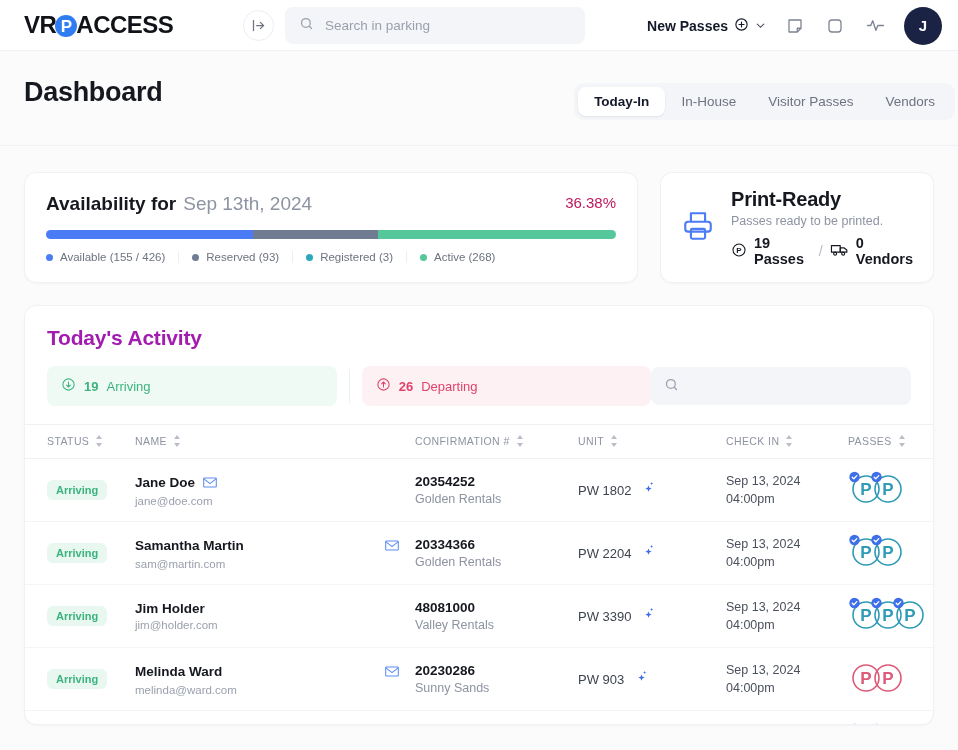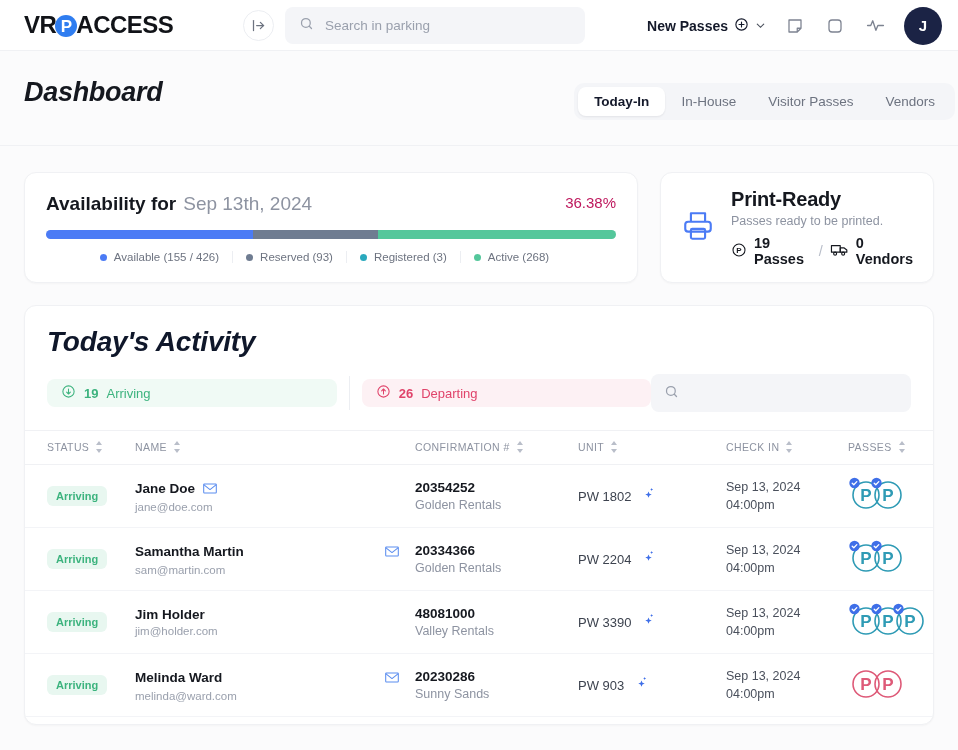--- a/index.html
+++ b/index.html
@@ -68,21 +68,21 @@
     font-size: 15px; font-weight: 700; cursor: pointer;
   }
 
   
   .page-head {
     height: 95px; position: relative;
     border-bottom: 1px solid #f0f1f4; background: #fbfbfc;
   }
   .page-title {
     position: absolute; left: 24px; top: 26px;
-    font-size: 27px; font-weight: 700; color: #15181f; letter-spacing: -0.3px; font-style: italic;
+    font-size: 27px; font-weight: 700; color: #15181f; letter-spacing: -0.3px;
   }
   .tabs {
     position: absolute; right: 3px; top: 32px;
     display: flex; align-items: center;
     background: #f4f5f8; border-radius: 10px; padding: 4px;
   }
   .tab {
     font-size: 13.5px; color: #6d7380; padding: 7px 16px;
     border-radius: 8px; cursor: pointer; white-space: nowrap;
   }
@@ -97,39 +97,39 @@
 
   .avail-card { width: 614px; height: 111px; padding: 20px 21px; position: relative; }
   .avail-head { display: flex; align-items: baseline; }
   .avail-title { font-size: 19px; font-weight: 700; color: #15181f; }
   .avail-date { font-size: 19px; font-weight: 500; color: #8d93a1; margin-left: 7px; }
   .avail-pct { position: absolute; right: 21px; top: 21px; font-size: 15px; font-weight: 400; color: #be185d; }
 
   .bar { margin-top: 15px; height: 9px; border-radius: 5px; overflow: hidden; display: flex; background: #eef0f4; }
   .seg { height: 100%; }
 
-  .legend { margin-top: 12px; display: flex; align-items: center; justify-content: center; }
+  .legend { margin-top: 12px; display: flex; align-items: center; }
   .lg { display: flex; align-items: center; font-size: 11.5px; color: #6d7380; padding: 0 13px; }
   .lg:first-child { padding-left: 0; }
   .lg + .lg { border-left: 1px solid #eceef2; }
   .dot { width: 7px; height: 7px; border-radius: 50%; margin-right: 7px; }
 
   .print-card { flex: 1; height: 111px; display: flex; align-items: center; padding: 0 20px; gap: 16px; }
   .print-title { font-size: 20px; font-weight: 700; color: #15181f; letter-spacing: -0.2px; }
   .print-sub { font-size: 12.5px; color: #8d93a1; margin-top: 3px; }
   .print-stats { display: flex; align-items: center; gap: 7px; margin-top: 7px; font-size: 14.5px; font-weight: 700; color: #15181f; }
   .print-sep { color: #b9bec9; font-weight: 400; }
 
   
   .activity-card { margin: 22px 24px 0 24px; height: 420px; padding: 0; overflow: hidden; position: relative; }
-  .activity-title { font-size: 28px; font-weight: 700; padding: 20px 0 0 22px; color: #0f172a; letter-spacing: -0.2px; font-style: italic; }
+  .activity-title { font-size: 21px; font-weight: 700; padding: 20px 0 0 22px; color: #a21caf; letter-spacing: -0.2px; }
 
   .filters { display: flex; align-items: center; padding: 16px 22px 0 22px; gap: 0; }
   .pill {
-    height: 28px; border-radius: 8px; display: flex; align-items: center;
+    height: 40px; border-radius: 8px; display: flex; align-items: center;
     padding: 0 14px; font-size: 13px; cursor: pointer; gap: 8px;
   }
   .pill b { font-weight: 700; }
   .pill.arriving { background: #f0faf5; color: #3cb37e; width: 290px; }
   .pill.departing { background: #fdf1f4; color: #e0436a; width: 290px; }
   .filters .divider { width: 1px; height: 34px; background: #eceef2; margin: 0 12px; }
   .res-search {
     margin-left: auto; width: 260px; height: 38px; background: #f4f5f8;
     border-radius: 8px; display: flex; align-items: center; padding: 0 13px;
   }

